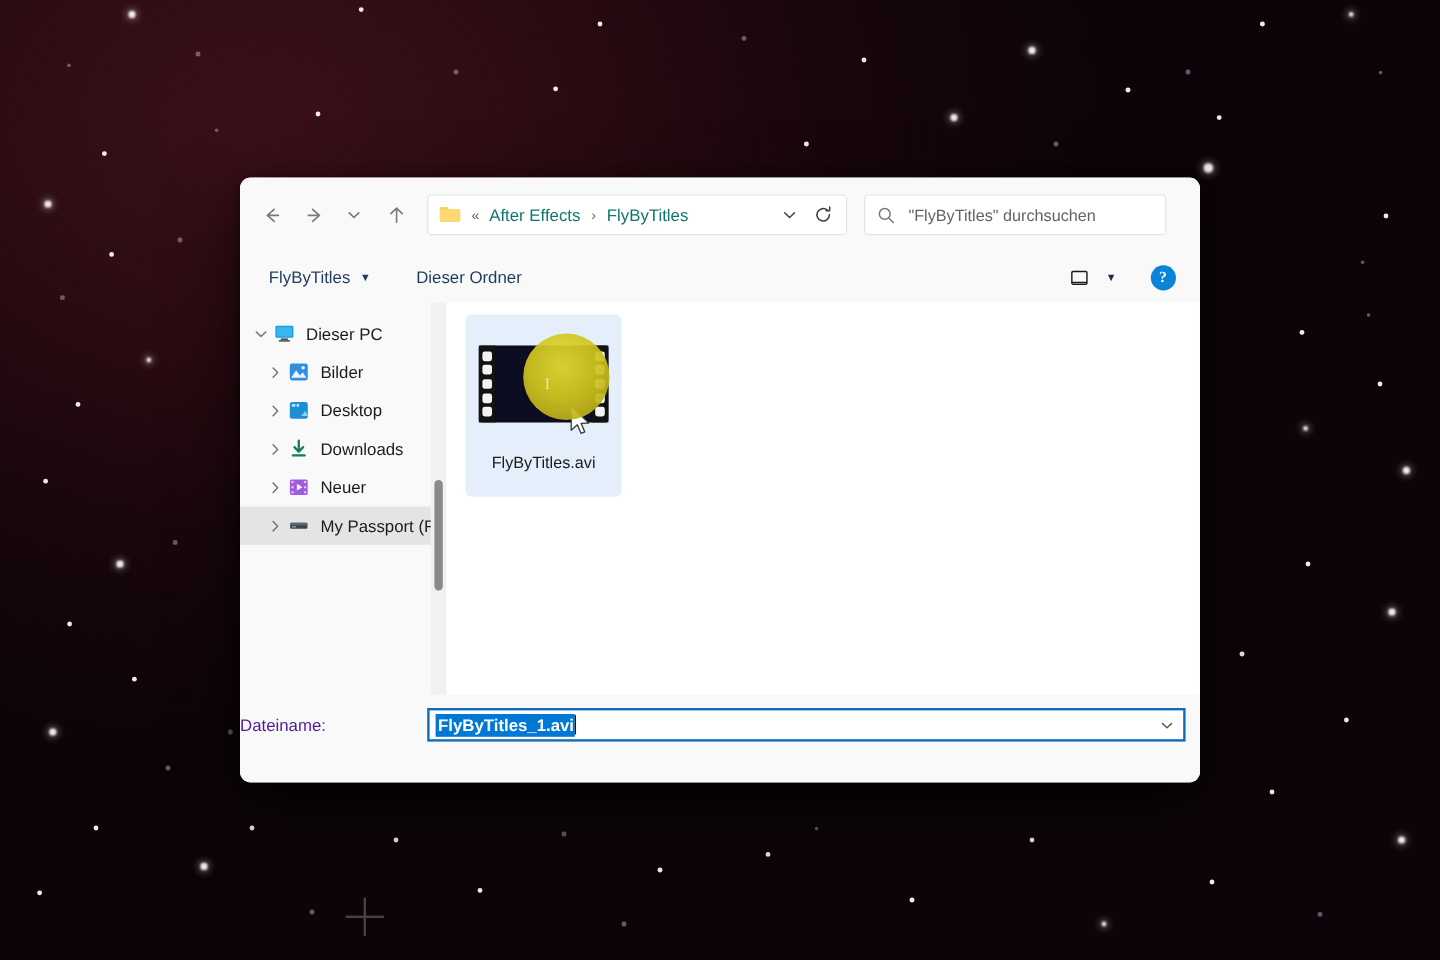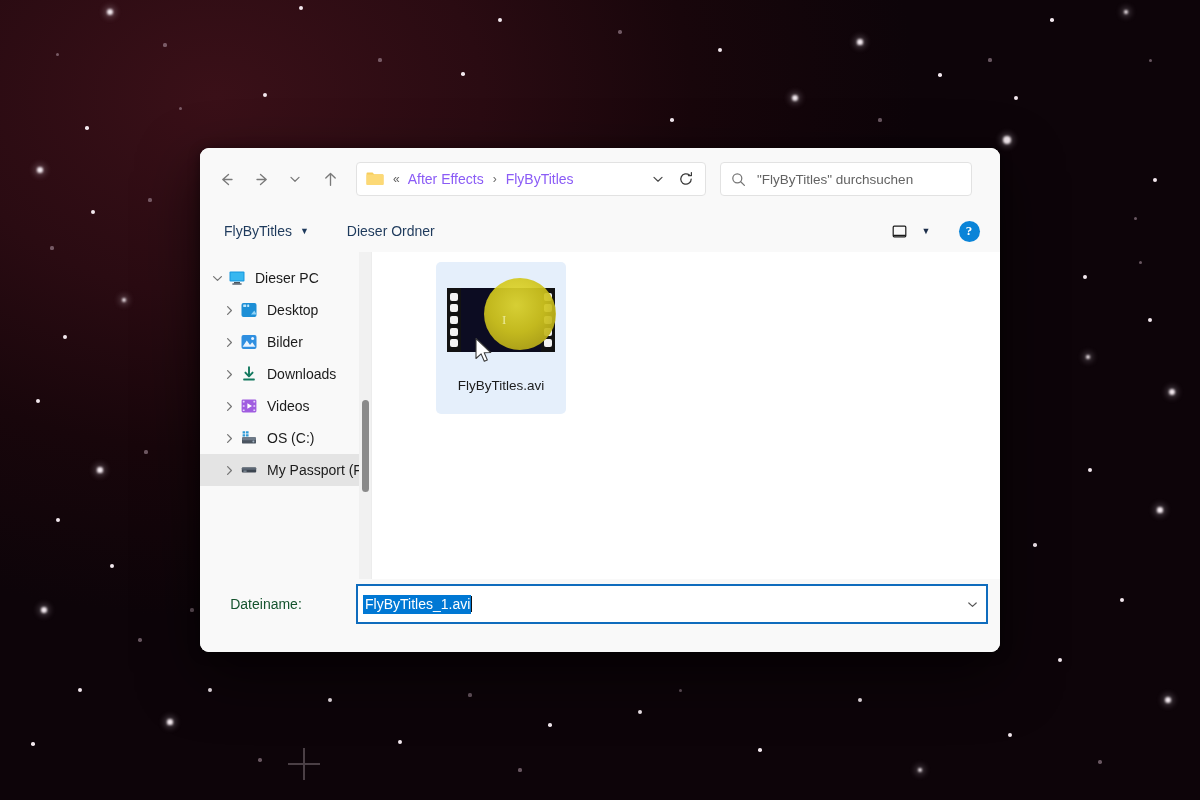--- a/index.html
+++ b/index.html
@@ -73,21 +73,21 @@
     background: #ffffff;
     display: flex; align-items: center;
     padding: 0 4px 0 8px;
     max-width: 350px;
   }
   .crumb-folder { width: 20px; height: 20px; margin-right: 8px; flex: 0 0 auto; }
   .crumb-chev {
     color: #5e5e5e; font-size: 12px; margin: 0 6px 0 0; line-height: 1;
   }
   .crumb {
-    font-size: 14px; color: #8b5cf6; white-space: nowrap;
+    font-size: 14px; color: #0f766e; white-space: nowrap;
     padding: 3px 2px; border-radius: 3px;
   }
   .crumb-sep { color: #6b6b6b; font-size: 12px; margin: 0 7px; line-height: 1; }
   .crumb-spacer { flex: 1 1 auto; min-width: 10px; }
   .addr-chevdown { width: 26px; height: 26px; display:flex; align-items:center; justify-content:center; color:#4a4a4a; }
   .addr-refresh  { width: 30px; height: 26px; display:flex; align-items:center; justify-content:center; color:#3a3a3a; }
 
   .searchbox {
     flex: 0 0 252px; height: 34px; margin-left: 14px;
     border: 1px solid #e2e2e2; border-radius: 4px;
@@ -117,21 +117,21 @@
   .help-btn { width: 34px; height: 28px; display:flex; align-items:center; justify-content:center; margin-left: 14px; }
   .help-circle {
     width: 21px; height: 21px; border-radius: 50%;
     background: #0a84d8;
     color: #fff; font-size: 13px; font-weight: bold;
     display: flex; align-items: center; justify-content: center;
     font-family: "Liberation Serif", serif;
   }
 
   
-  .body-split { flex: 1 1 auto; display: flex; min-height: 0; background: #ffffff; gap: 48px; }
+  .body-split { flex: 1 1 auto; display: flex; min-height: 0; background: #ffffff; }
 
   .sidebar {
     flex: 0 0 172px; position: relative;
     background: #f9f9f9;
     border-right: 1px solid #ececec;
     padding-top: 10px;
     overflow: hidden;
   }
   .tree-row {
     height: 32px; display: flex; align-items: center;
@@ -207,28 +207,28 @@
   
   .footer {
     flex: 0 0 auto; background: #f9f9f9;
     padding: 9px 0 0 0;
   }
   .form-row {
     display: flex; align-items: center;
     height: 32px; margin-bottom: 6px; padding-right: 12px;
   }
   .form-label {
-    flex: 0 0 156px; text-align: center; padding-right: 24px;
-    font-size: 14px; color: #14532d;
+    flex: 0 0 156px; text-align: left; padding-right: 24px;
+    font-size: 14px; color: #4c1d95;
   }
   .combo {
-    flex: 1 1 auto; height: 40px;
+    flex: 1 1 auto; height: 28px;
     border: 1px solid #d6d6d6; background: #ffffff;
     display: flex; align-items: center;
-    padding-left: 5px; position: relative;
+    padding-left: 5px; position: relative; font-weight: bold;
   }
   .combo.focused { border: 2px solid #0f6cbd; }
   .combo-value { font-size: 14px; color: #1b1b1b; white-space: nowrap; }
   .combo-value.selected {
     background: #0078d4; color: #ffffff; padding: 1px 1px 2px 2px;
   }
   .caret-bar {
     display: inline-block; width: 1px; height: 16px; background: #111;
     vertical-align: -3px; margin-left: 0px;
   }
@@ -416,42 +416,42 @@
             <span class="tlabel">Dieser PC</span>
           </div>
           <div class="tree-row lvl1">
             <span class="tw">
               <svg width="13" height="13" viewBox="0 0 13 13" fill="none" stroke="currentColor" stroke-width="1.25">
                 <path d="M4.6 2.6 L8.4 6.5 L4.6 10.4" stroke-linecap="round" stroke-linejoin="round"></path>
               </svg>
             </span>
             <span class="ti">
               <svg viewBox="0 0 18 18" width="18" height="18" style="display: block;">
+                <rect x="1.5" y="2" width="15" height="14" rx="2" fill="#2f8fe0"></rect>
+                <path d="M2.6 13.8 L6.8 7.6 L10 12 L12.2 9.2 L15.4 13.8 Z" fill="#eaf4ff"></path>
+                <circle cx="12.6" cy="5.4" r="1.5" fill="#eaf4ff"></circle>
+              </svg>
+            </span>
+            <span class="tlabel">Bilder</span>
+          </div>
+          <div class="tree-row lvl1">
+            <span class="tw">
+              <svg width="13" height="13" viewBox="0 0 13 13" fill="none" stroke="currentColor" stroke-width="1.25">
+                <path d="M4.6 2.6 L8.4 6.5 L4.6 10.4" stroke-linecap="round" stroke-linejoin="round"></path>
+              </svg>
+            </span>
+            <span class="ti">
+              <svg viewBox="0 0 18 18" width="18" height="18" style="display: block;">
                 <rect x="1.5" y="2" width="15" height="14" rx="2" fill="#1d8fd6"></rect>
                 <rect x="3.2" y="3.6" width="3" height="2.4" rx=".4" fill="#bfe6fb"></rect>
                 <rect x="7.2" y="3.6" width="2" height="2.4" rx=".4" fill="#bfe6fb"></rect>
                 <path d="M11 13.6 L14.4 9.6 L16.5 13.6 Z" fill="#8fd3f7"></path>
               </svg>
             </span>
             <span class="tlabel">Desktop</span>
-          </div>
-          <div class="tree-row lvl1">
-            <span class="tw">
-              <svg width="13" height="13" viewBox="0 0 13 13" fill="none" stroke="currentColor" stroke-width="1.25">
-                <path d="M4.6 2.6 L8.4 6.5 L4.6 10.4" stroke-linecap="round" stroke-linejoin="round"></path>
-              </svg>
-            </span>
-            <span class="ti">
-              <svg viewBox="0 0 18 18" width="18" height="18" style="display: block;">
-                <rect x="1.5" y="2" width="15" height="14" rx="2" fill="#2f8fe0"></rect>
-                <path d="M2.6 13.8 L6.8 7.6 L10 12 L12.2 9.2 L15.4 13.8 Z" fill="#eaf4ff"></path>
-                <circle cx="12.6" cy="5.4" r="1.5" fill="#eaf4ff"></circle>
-              </svg>
-            </span>
-            <span class="tlabel">Bilder</span>
           </div>
           <div class="tree-row lvl1">
             <span class="tw">
               <svg width="13" height="13" viewBox="0 0 13 13" fill="none" stroke="currentColor" stroke-width="1.25">
                 <path d="M4.6 2.6 L8.4 6.5 L4.6 10.4" stroke-linecap="round" stroke-linejoin="round"></path>
               </svg>
             </span>
             <span class="ti">
               <svg viewBox="0 0 18 18" width="18" height="18" style="display: block;">
                 <path d="M9 2.2 V10.6 M5.4 7.6 L9 11.4 L12.6 7.6" fill="none" stroke="#13795f" stroke-width="1.9" stroke-linecap="round" stroke-linejoin="round"></path>
@@ -473,42 +473,21 @@
                   <rect x="2.8" y="3.8" width="1.8" height="1.6" rx=".3"></rect>
                   <rect x="2.8" y="8.2" width="1.8" height="1.6" rx=".3"></rect>
                   <rect x="2.8" y="12.4" width="1.8" height="1.6" rx=".3"></rect>
                   <rect x="13.4" y="3.8" width="1.8" height="1.6" rx=".3"></rect>
                   <rect x="13.4" y="8.2" width="1.8" height="1.6" rx=".3"></rect>
                   <rect x="13.4" y="12.4" width="1.8" height="1.6" rx=".3"></rect>
                 </g>
                 <path d="M7.4 6.2 L12 9 L7.4 11.8 Z" fill="#fff"></path>
               </svg>
             </span>
-            <span class="tlabel">Videos</span>
-          </div>
-          <div class="tree-row lvl1">
-            <span class="tw">
-              <svg width="13" height="13" viewBox="0 0 13 13" fill="none" stroke="currentColor" stroke-width="1.25">
-                <path d="M4.6 2.6 L8.4 6.5 L4.6 10.4" stroke-linecap="round" stroke-linejoin="round"></path>
-              </svg>
-            </span>
-            <span class="ti">
-              <svg viewBox="0 0 18 18" width="18" height="18" style="display: block;">
-                <rect x="2" y="8.2" width="14" height="6.4" rx="1.2" fill="#4b5560"></rect>
-                <rect x="2" y="8.2" width="14" height="3" rx="1.2" fill="#6e7a88"></rect>
-                <circle cx="13.4" cy="12.6" r="1" fill="#9fb0c0"></circle>
-                <g fill="#2f9bd8">
-                  <rect x="2.6" y="2.2" width="2.6" height="2.4" rx=".3"></rect>
-                  <rect x="6" y="2.2" width="2.6" height="2.4" rx=".3"></rect>
-                  <rect x="2.6" y="5.2" width="2.6" height="2.4" rx=".3"></rect>
-                  <rect x="6" y="5.2" width="2.6" height="2.4" rx=".3"></rect>
-                </g>
-              </svg>
-            </span>
-            <span class="tlabel">OS (C:)</span>
+            <span class="tlabel">Neuer</span>
           </div>
           <div class="tree-row lvl1 hovered">
             <span class="tw">
               <svg width="13" height="13" viewBox="0 0 13 13" fill="none" stroke="currentColor" stroke-width="1.25">
                 <path d="M4.6 2.6 L8.4 6.5 L4.6 10.4" stroke-linecap="round" stroke-linejoin="round"></path>
               </svg>
             </span>
             <span class="ti">
               <svg viewBox="0 0 18 18" width="18" height="18" style="display: block;">
                 <rect x="1.8" y="6.6" width="14.4" height="5" rx="1" fill="#3c4550"></rect>

